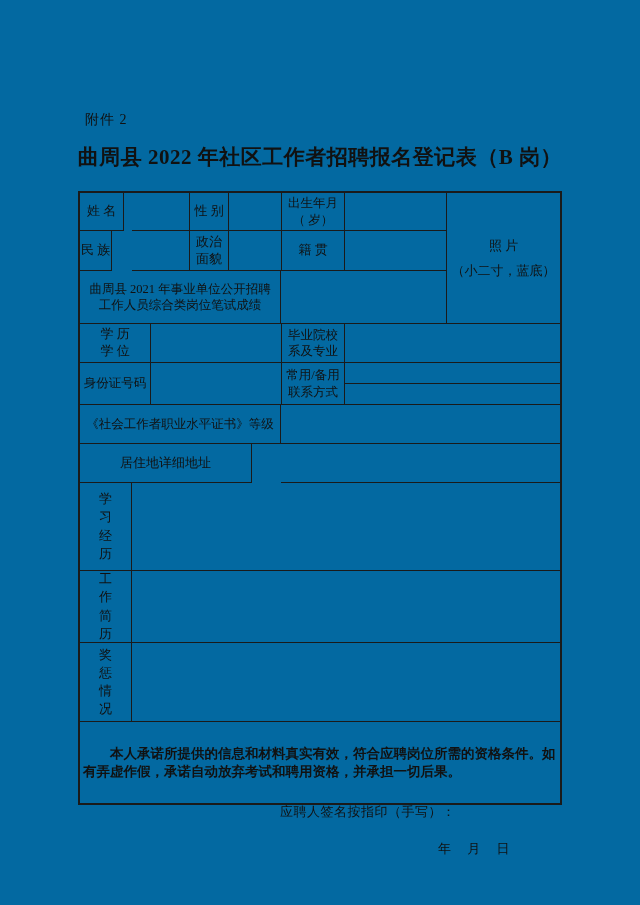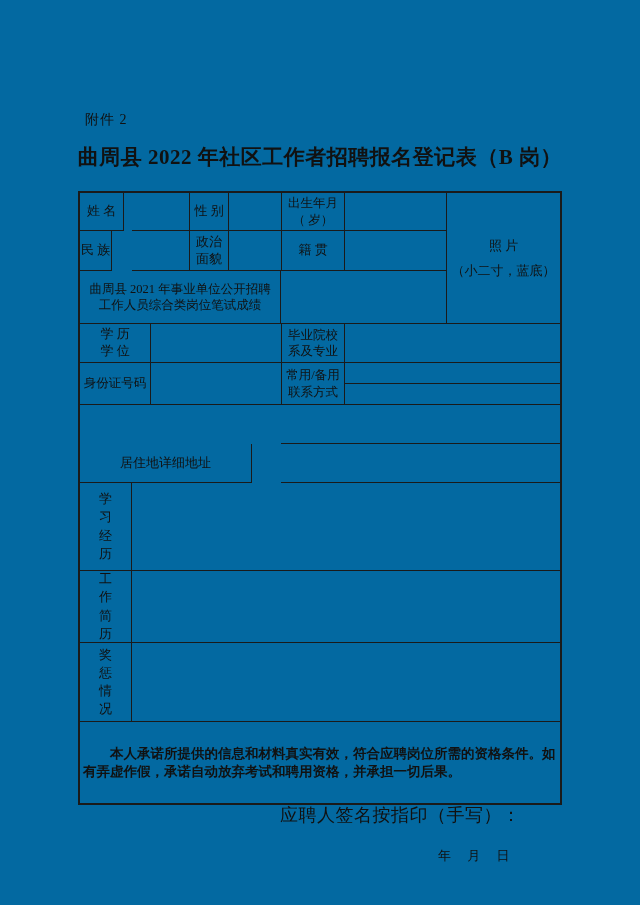--- a/index.html
+++ b/index.html
@@ -17,21 +17,21 @@
     justify-content:center;text-align:center;font-size:13px;line-height:1.3;
     white-space:pre-line;border-right:1px solid #1a1a1a;border-bottom:1px solid #1a1a1a;}
   .cell.no-r{border-right:none;}
   .cell.no-b{border-bottom:none;}
   .cell.sm{font-size:12.5px;}
   .photo-cell{line-height:1.95;}
   .vlabel{line-height:1.4;letter-spacing:0;}
   .pledge-cell{display:block;text-align:left;padding:6px 3px 0 3px;}
   .pledge-text{font-family:"Liberation Sans","DejaVu Sans",sans-serif;font-weight:bold;
     font-size:13.5px;line-height:1.32;text-indent:2em;margin:0;white-space:normal;}
-  .signature-line{margin:7px 0 0 197px;font-size:18px;letter-spacing:0.5px;}
+  .signature-line{margin:7px 0 0 197px;font-size:13px;letter-spacing:0.5px;}
   .date-line{margin:3px 0 0 355px;font-size:13px;}
   .page-number{position:absolute;left:0;right:0;top:829px;text-align:center;font-size:12px;}
 </style>
 </head>
 <body>
 
 <div class="page">
 
   <div class="attachment">附件 2</div>
   <div class="title">曲周县 2022 年社区工作者招聘报名登记表（B 岗）</div>
@@ -68,20 +68,21 @@
 系及专业</div>
     <div class="cell no-r" style="left:265px;top:131px;width:215px;height:39px;"></div>
 
     <div class="cell sm" style="left:0;top:170px;width:71px;height:42px;">身份证号码</div>
     <div class="cell" style="left:71px;top:170px;width:131px;height:42px;"></div>
     <div class="cell sm" style="left:202px;top:170px;width:63px;height:42px;">常用/备用
 联系方式</div>
     <div class="cell no-r" style="left:265px;top:170px;width:215px;height:21px;"></div>
     <div class="cell no-r" style="left:265px;top:191px;width:215px;height:21px;"></div>
 
+    <div class="cell sm" style="left:0;top:212px;width:201px;height:39px;">《社会工作者职业水平证书》等级</div>
     <div class="cell no-r" style="left:201px;top:212px;width:279px;height:39px;"></div>
 
     <div class="cell" style="left:0;top:251px;width:172px;height:39px;">居住地详细地址</div>
     <div class="cell no-r" style="left:201px;top:251px;width:279px;height:39px;"></div>
 
     <div class="cell vlabel" style="left:0;top:290px;width:52px;height:88px;">学
 习
 经
 历</div>
     <div class="cell no-r" style="left:52px;top:290px;width:428px;height:88px;"></div>

